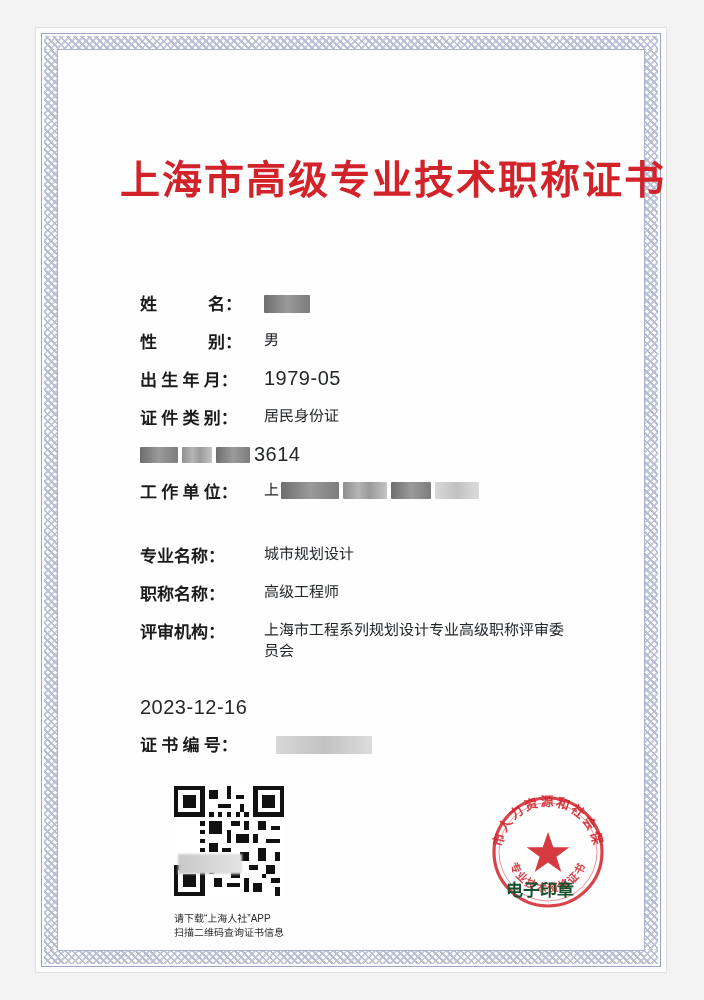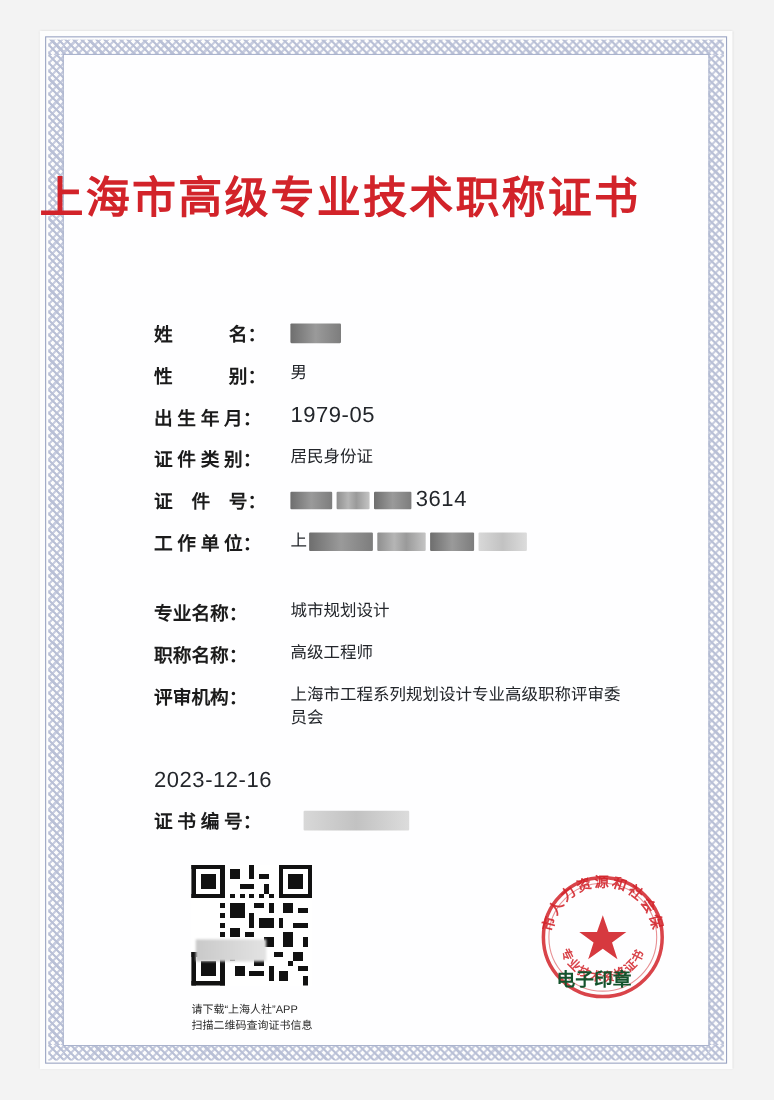--- a/index.html
+++ b/index.html
@@ -84,21 +84,21 @@
     left: 0;
     top: 0;
     right: 0;
     bottom: 0;
   }
   .title {
     position: absolute;
     top: 120px;
     left: 0;
     right: 0;
-    text-align: left;
+    text-align: right;
     font-family: "Liberation Serif", serif;
     font-weight: bold;
     font-size: 40px;
     letter-spacing: 2px;
     color: #d2232a;
   }
   .fields {
     position: absolute;
     left: 104px;
     top: 262px;
@@ -272,21 +272,20 @@
           <span class="label">出 生 年 月：</span>
           <span class="value num">1979-05</span>
         </div>
 
         <div class="row">
           <span class="label">证 件 类 别：</span>
           <span class="value">居民身份证</span>
         </div>
 
         <div class="row">
-          <span class="label">证　件　号：</span>
           <span class="value num inline-mix">
             <span class="redact dark" style="width:38px;height:16px;"></span>
             <span class="redact" style="width:30px;height:16px;"></span>
             <span class="redact dark" style="width:34px;height:16px;"></span>
             <span>3614</span>
           </span>
         </div>
 
         <div class="row">
           <span class="label">工 作 单 位：</span>

